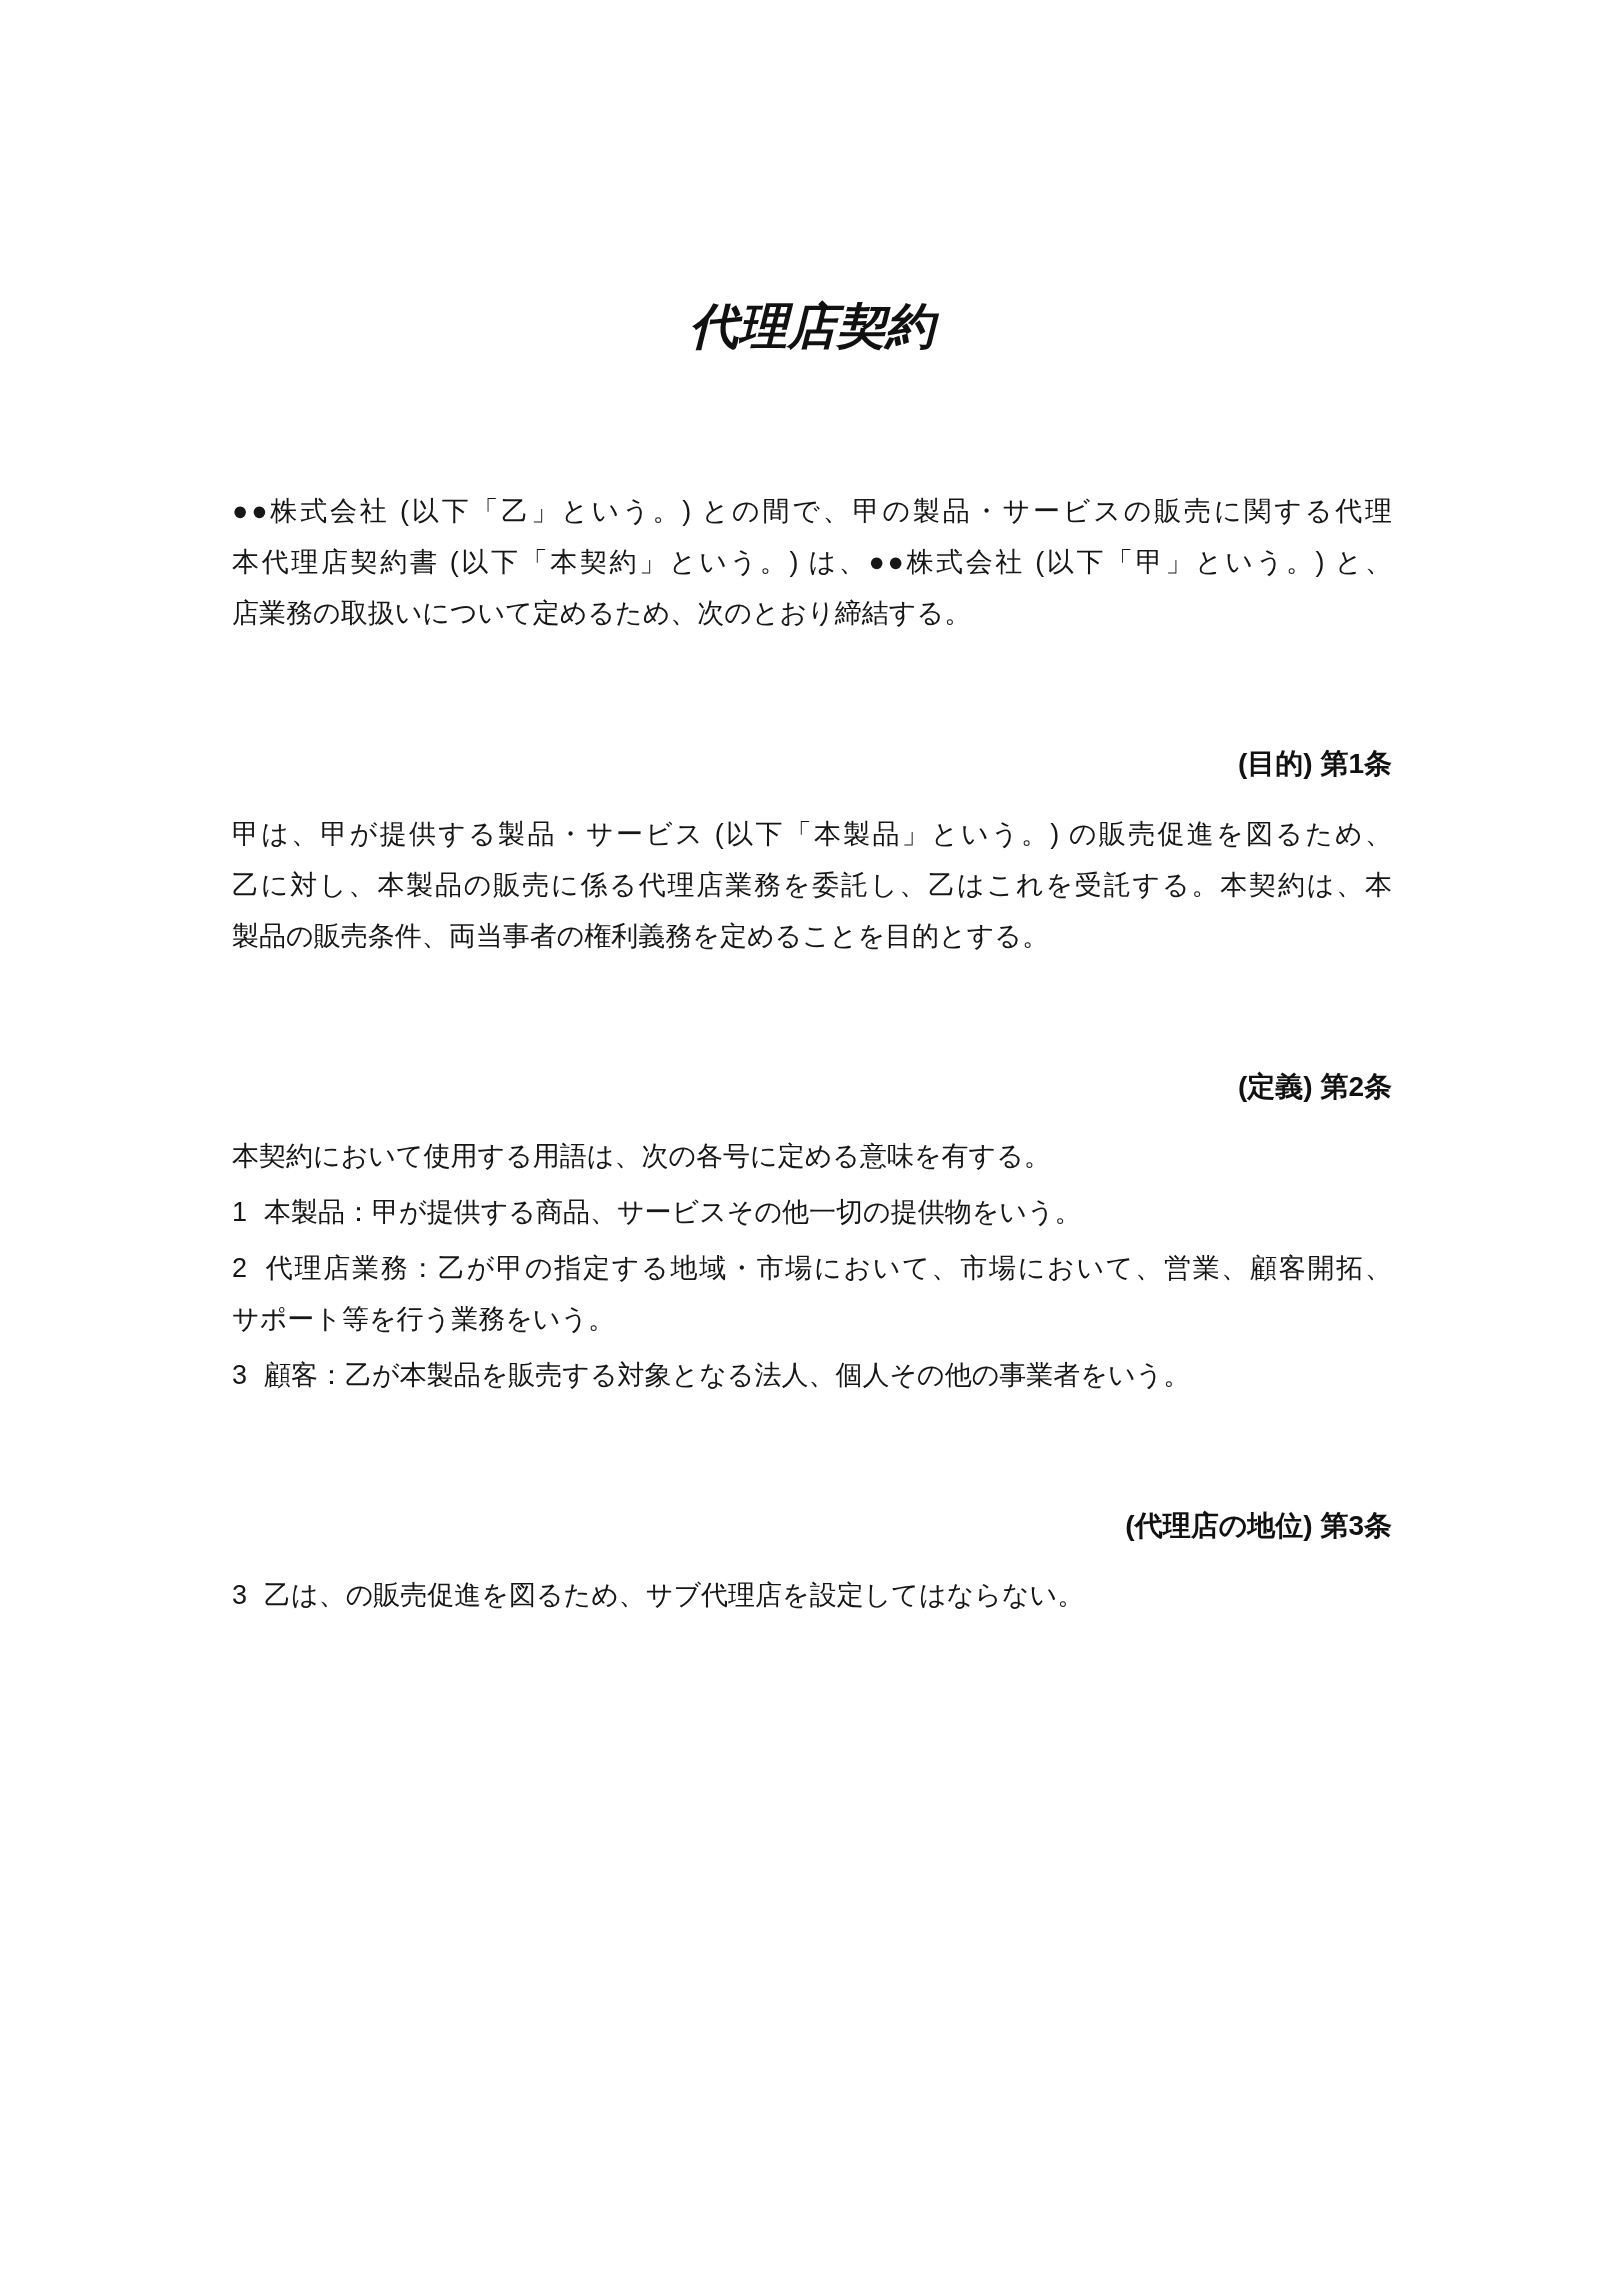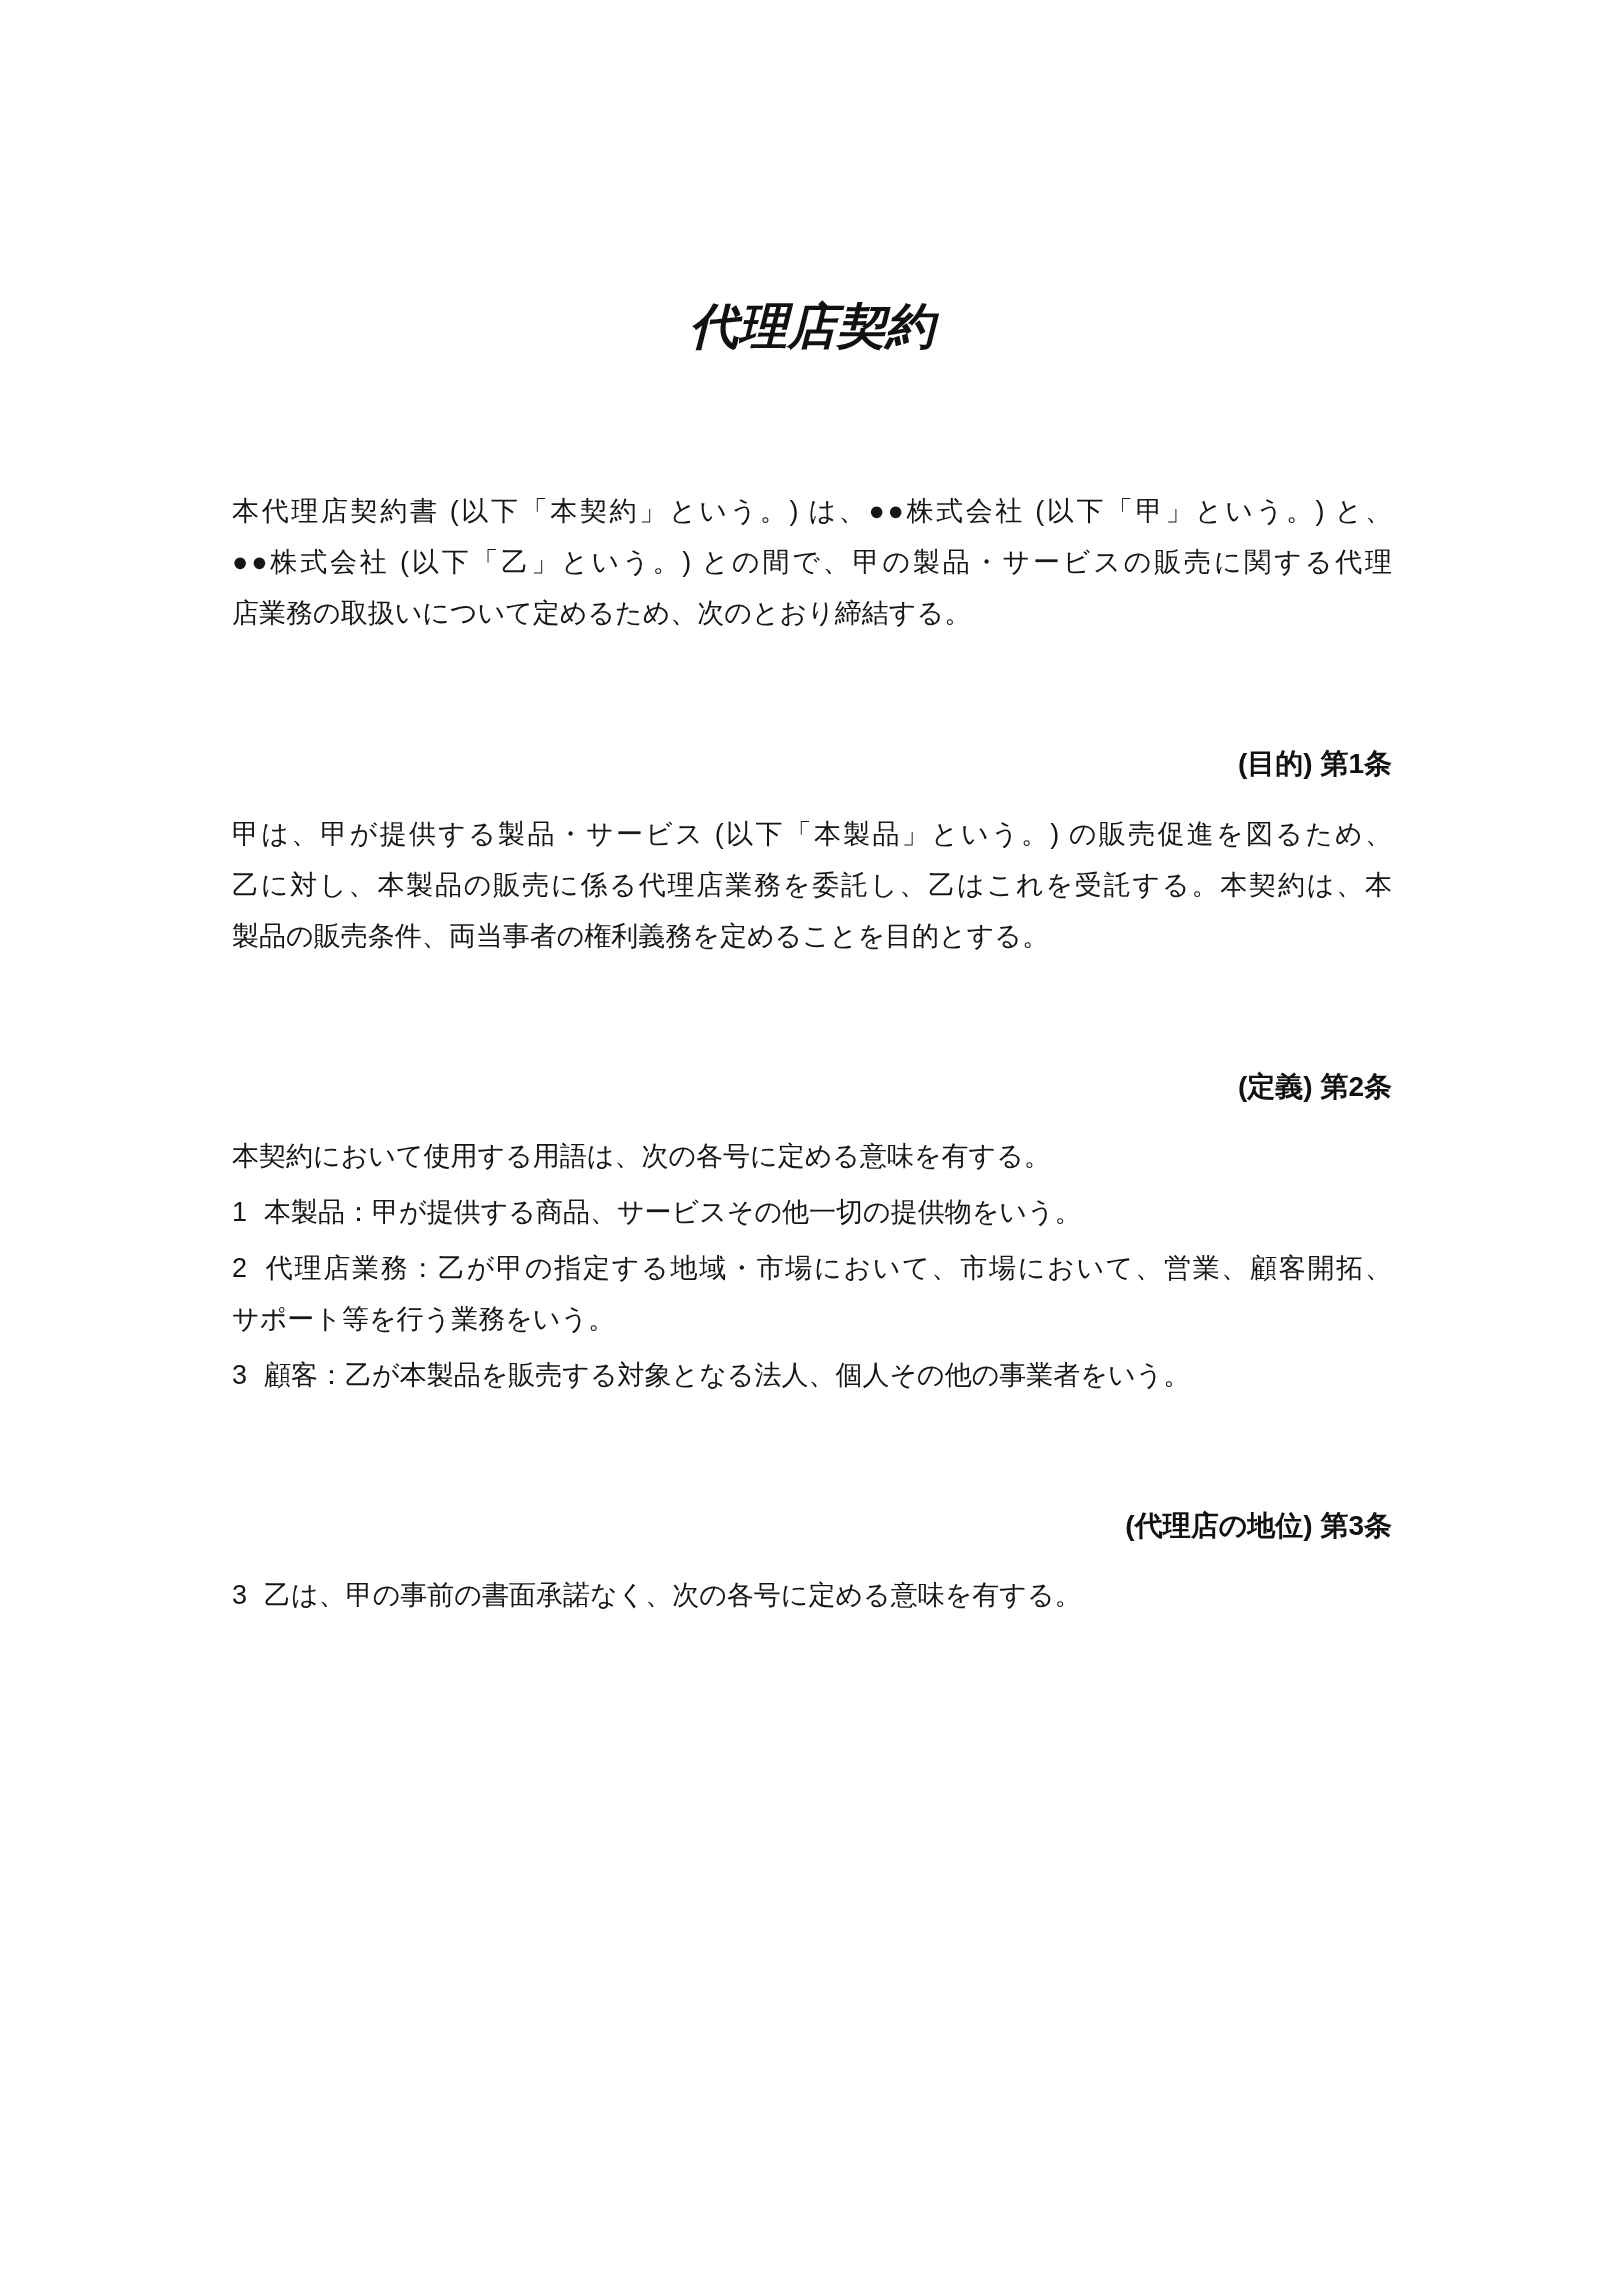--- a/index.html
+++ b/index.html
@@ -58,22 +58,22 @@
   }
 </style>
 </head>
 <body>
 
 <div class="content">
 
   <h1 class="doc-title">代理店契約</h1>
 
   <div>
+    <p class="line j">●●株式会社 (以下「乙」という。) との間で、甲の製品・サービスの販売に関する代理</p>
     <p class="line j">本代理店契約書 (以下「本契約」という。) は、●●株式会社 (以下「甲」という。) と、</p>
-    <p class="line j">●●株式会社 (以下「乙」という。) との間で、甲の製品・サービスの販売に関する代理</p>
     <p class="line">店業務の取扱いについて定めるため、次のとおり締結する。</p>
   </div>
 
   <h2 class="section-heading">(目的) 第1条</h2>
   <div>
     <p class="line j">甲は、甲が提供する製品・サービス (以下「本製品」という。) の販売促進を図るため、</p>
     <p class="line j">乙に対し、本製品の販売に係る代理店業務を委託し、乙はこれを受託する。本契約は、本</p>
     <p class="line">製品の販売条件、両当事者の権利義務を定めることを目的とする。</p>
   </div>
 
@@ -85,18 +85,18 @@
   <div class="item">
     <p class="line j"><span class="num">2</span><span>代理店業務：乙が甲の指定する地域・市場において、市場において、営業、顧客開拓、</span></p>
     <p class="line">サポート等を行う業務をいう。</p>
   </div>
   <div class="item">
     <p class="line"><span class="num">3</span><span>顧客：乙が本製品を販売する対象となる法人、個人その他の事業者をいう。</span></p>
   </div>
 
   <h2 class="section-heading">(代理店の地位) 第3条</h2>
   <div class="item">
-    <p class="line"><span class="num">3</span><span>乙は、甲の事前の書面承諾なく、次の各号に定める意味を有する。</span></p>
+    <p class="line"><span class="num">3</span><span>乙は、の販売促進を図るため、サブ代理店を設定してはならない。</span></p>
   </div>
 
 
 </div>
 
 
 </body></html>

